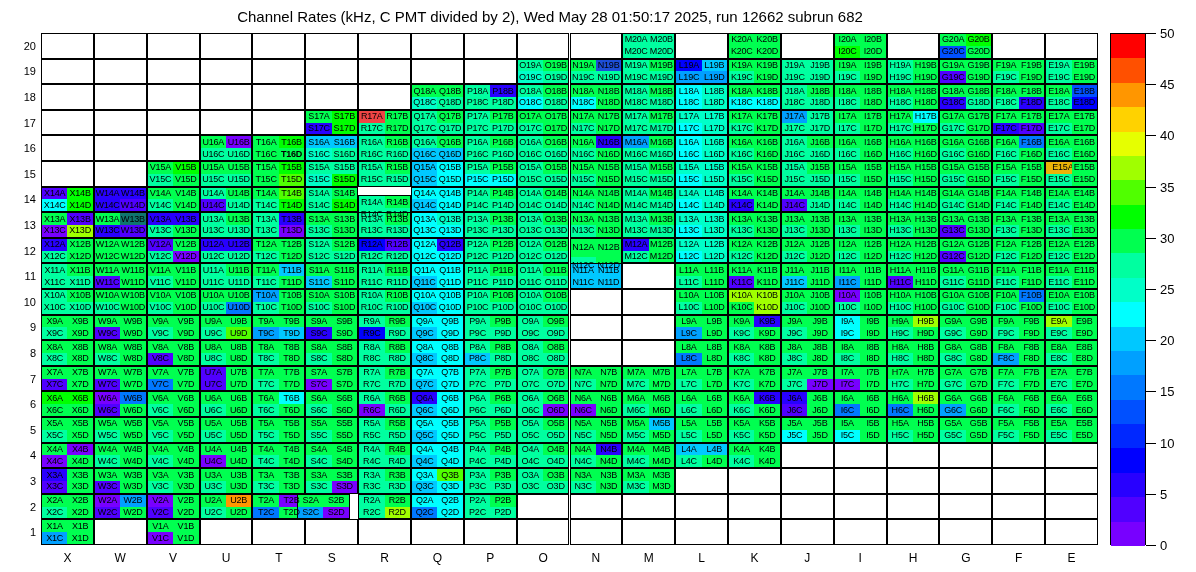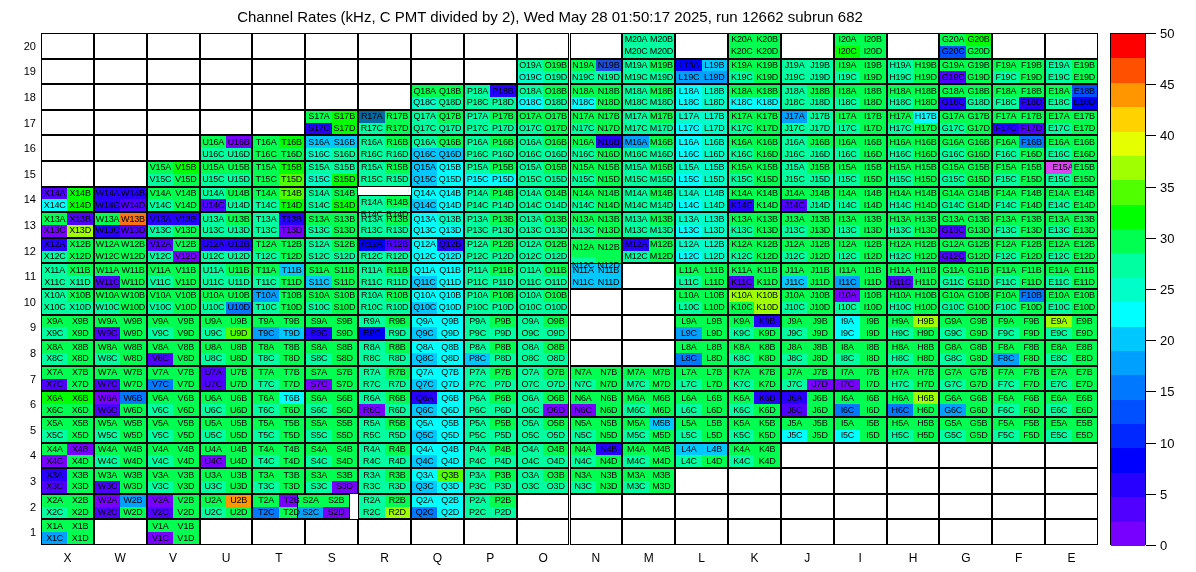--- a/index.html
+++ b/index.html
@@ -663,21 +663,21 @@
         <span>S17B</span>
       </div>
       <div class="ch" style="background: rgb(40, 0, 255); color: rgb(0, 0, 0);">
         <span>S17C</span>
       </div>
       <div class="ch" style="background: rgb(0, 255, 0); color: rgb(0, 0, 0);">
         <span>S17D</span>
       </div>
     </div>
     <div class="mod" style="left: 317.1px; top: 76.8px; width: 52.85px; height: 25.6px;">
-      <div class="ch" style="background: #0369a1; color: rgb(0, 0, 0);">
+      <div class="ch" style="background: #ef4444; color: rgb(0, 0, 0);">
         <span>R17A</span>
       </div>
       <div class="ch" style="background: rgb(0, 255, 80); color: rgb(0, 0, 0);">
         <span>R17B</span>
       </div>
       <div class="ch" style="background: rgb(0, 255, 160); color: rgb(0, 0, 0);">
         <span>R17C</span>
       </div>
       <div class="ch" style="background: rgb(0, 255, 80); color: rgb(0, 0, 0);">
         <span>R17D</span>
@@ -900,21 +900,21 @@
     <div class="mod" style="left: 211.4px; top: 102.4px; width: 52.85px; height: 25.6px;">
       <div class="ch" style="background: rgb(0, 255, 80); color: rgb(0, 0, 0);">
         <span>T16A</span>
       </div>
       <div class="ch" style="background: rgb(0, 255, 0); color: rgb(0, 0, 0);">
         <span>T16B</span>
       </div>
       <div class="ch" style="background: rgb(0, 255, 80); color: rgb(0, 0, 0);">
         <span>T16C</span>
       </div>
-      <div class="ch" style="background: rgb(0, 255, 80); color: rgb(0, 0, 0);">
+      <div class="ch" style="background: rgb(0, 255, 80); color: rgb(0, 0, 0); font-weight: bold;">
         <span>T16D</span>
       </div>
     </div>
     <div class="mod" style="left: 264.25px; top: 102.4px; width: 52.85px; height: 25.6px;">
       <div class="ch" style="background: rgb(0, 200, 255); color: rgb(0, 0, 0);">
         <span>S16A</span>
       </div>
       <div class="ch" style="background: rgb(0, 200, 255); color: rgb(0, 0, 0);">
         <span>S16B</span>
       </div>
@@ -1365,21 +1365,21 @@
         <span>F15B</span>
       </div>
       <div class="ch" style="background: rgb(0, 255, 160); color: rgb(0, 0, 0);">
         <span>F15C</span>
       </div>
       <div class="ch" style="background: rgb(0, 255, 80); color: rgb(0, 0, 0);">
         <span>F15D</span>
       </div>
     </div>
     <div class="mod" style="left: 1004.15px; top: 128px; width: 52.85px; height: 25.6px;">
-      <div class="ch" style="background: #d946ef; color: rgb(0, 0, 0); padding-left: 8px;">
+      <div class="ch" style="background: #eab308; color: rgb(0, 0, 0); padding-left: 8px;">
         <span>E15A</span>
       </div>
       <div class="ch" style="background: rgb(0, 255, 80); color: rgb(0, 0, 0);">
         <span>E15B</span>
       </div>
       <div class="ch" style="background: rgb(0, 255, 160); color: rgb(0, 0, 0);">
         <span>E15C</span>
       </div>
       <div class="ch" style="background: rgb(0, 255, 80); color: rgb(0, 0, 0);">
         <span>E15D</span>
@@ -1676,21 +1676,21 @@
         <span>X13C</span>
       </div>
       <div class="ch" style="background: rgb(160, 255, 0); color: rgb(0, 0, 0);">
         <span>X13D</span>
       </div>
     </div>
     <div class="mod" style="left: 52.85px; top: 179.2px; width: 52.85px; height: 25.6px;">
       <div class="ch" style="background: rgb(0, 255, 80); color: rgb(0, 0, 0);">
         <span>W13A</span>
       </div>
-      <div class="ch" style="background: #f97316; color: rgb(0, 0, 0);">
+      <div class="ch" style="background: #0f766e; color: rgb(0, 0, 0);">
         <span>W13B</span>
       </div>
       <div class="ch" style="background: rgb(40, 0, 255); color: rgb(0, 0, 0);">
         <span>W13C</span>
       </div>
       <div class="ch" style="background: rgb(80, 0, 255); color: rgb(0, 0, 0);">
         <span>W13D</span>
       </div>
     </div>
     <div class="mod" style="left: 105.7px; top: 179.2px; width: 52.85px; height: 25.6px;">

